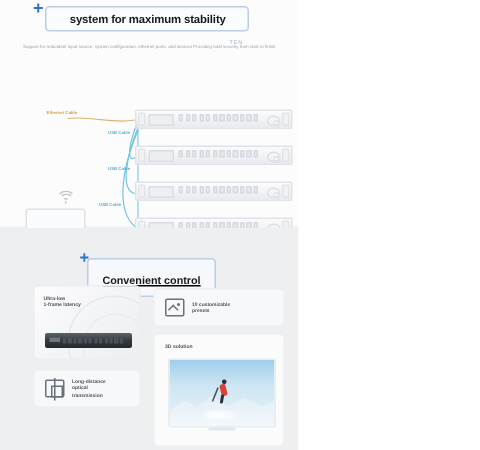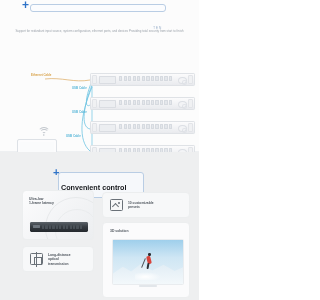--- a/index.html
+++ b/index.html
@@ -126,21 +126,21 @@
     background:#e7eaee; border-radius:0.6px; }
 
   svg.wires{ position:absolute; left:0; top:0; width:199px; height:152px; pointer-events:none; }
 
   
   .sec2{ position:relative; width:199px; height:148px; background:#eeeff0; }
 
   .ctl-title-wrap{ position:absolute; left:58px; top:20px; width:86px; }
   .ctl-box{
     border:1px solid #b9cde4; border-radius:3px; background:#f6f8fb;
-    padding:3px 2px; text-align:left;
+    padding:3px 2px; text-align:center;text-decoration:underline;
   }
   .ctl-box span{ font-size:7.2px; font-weight:bold; color:#16181c; white-space:nowrap; }
   .ctl-plus{ position:absolute; left:-5px; top:-5px; color:#2f73c8; font-size:11px;
     line-height:11px; font-weight:bold; }
 
   .cards{ position:absolute; left:0; top:38px; width:199px; height:108px; }
 
   .card{
     position:absolute; background:#f7f8f9; border-radius:4px;
     border:0.6px solid #eceeef; overflow:hidden;
@@ -254,20 +254,21 @@
 </head>
 <body>
 
 <div class="page">
 
   <section class="sec1">
 
     <div class="title-wrap">
       <span class="plus">+</span>
       <div class="title-box">
+        <span class="l2">system for maximum stability</span>
       </div>
       <span class="title-sub">TEN</span>
     </div>
 
     <div class="subtitle">Support for redundant input source, system configuration, ethernet ports, and devices Providing total security from start to finish</div>
 
     <div class="diagram">
 
       <svg class="wires" viewBox="0 0 199 152">
         <path d="M45,44 C62,42 74,48 90,45" stroke="#e0b271" stroke-width="0.8" fill="none"></path>

